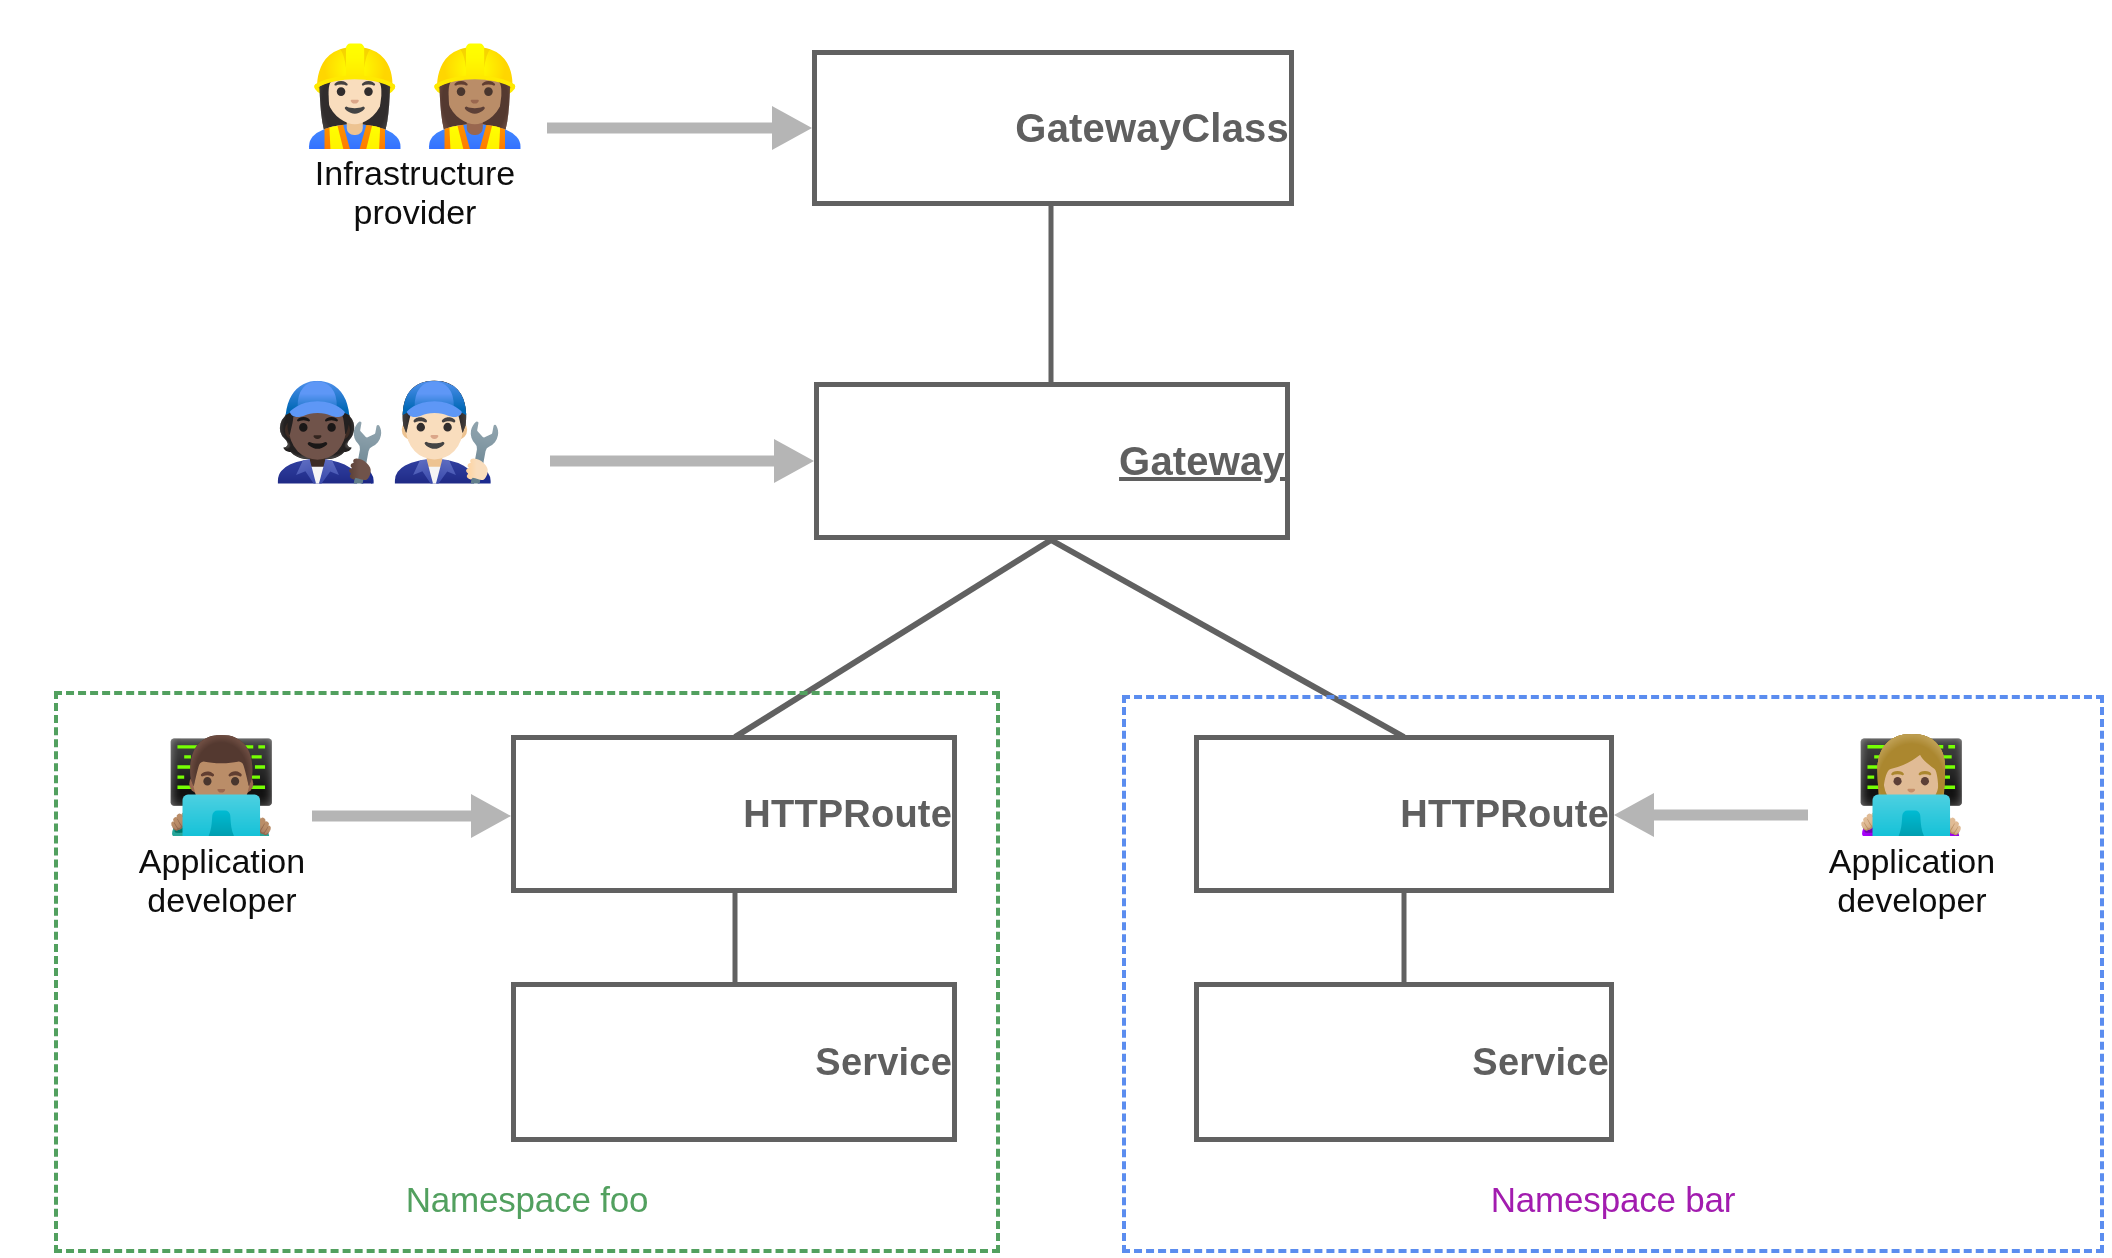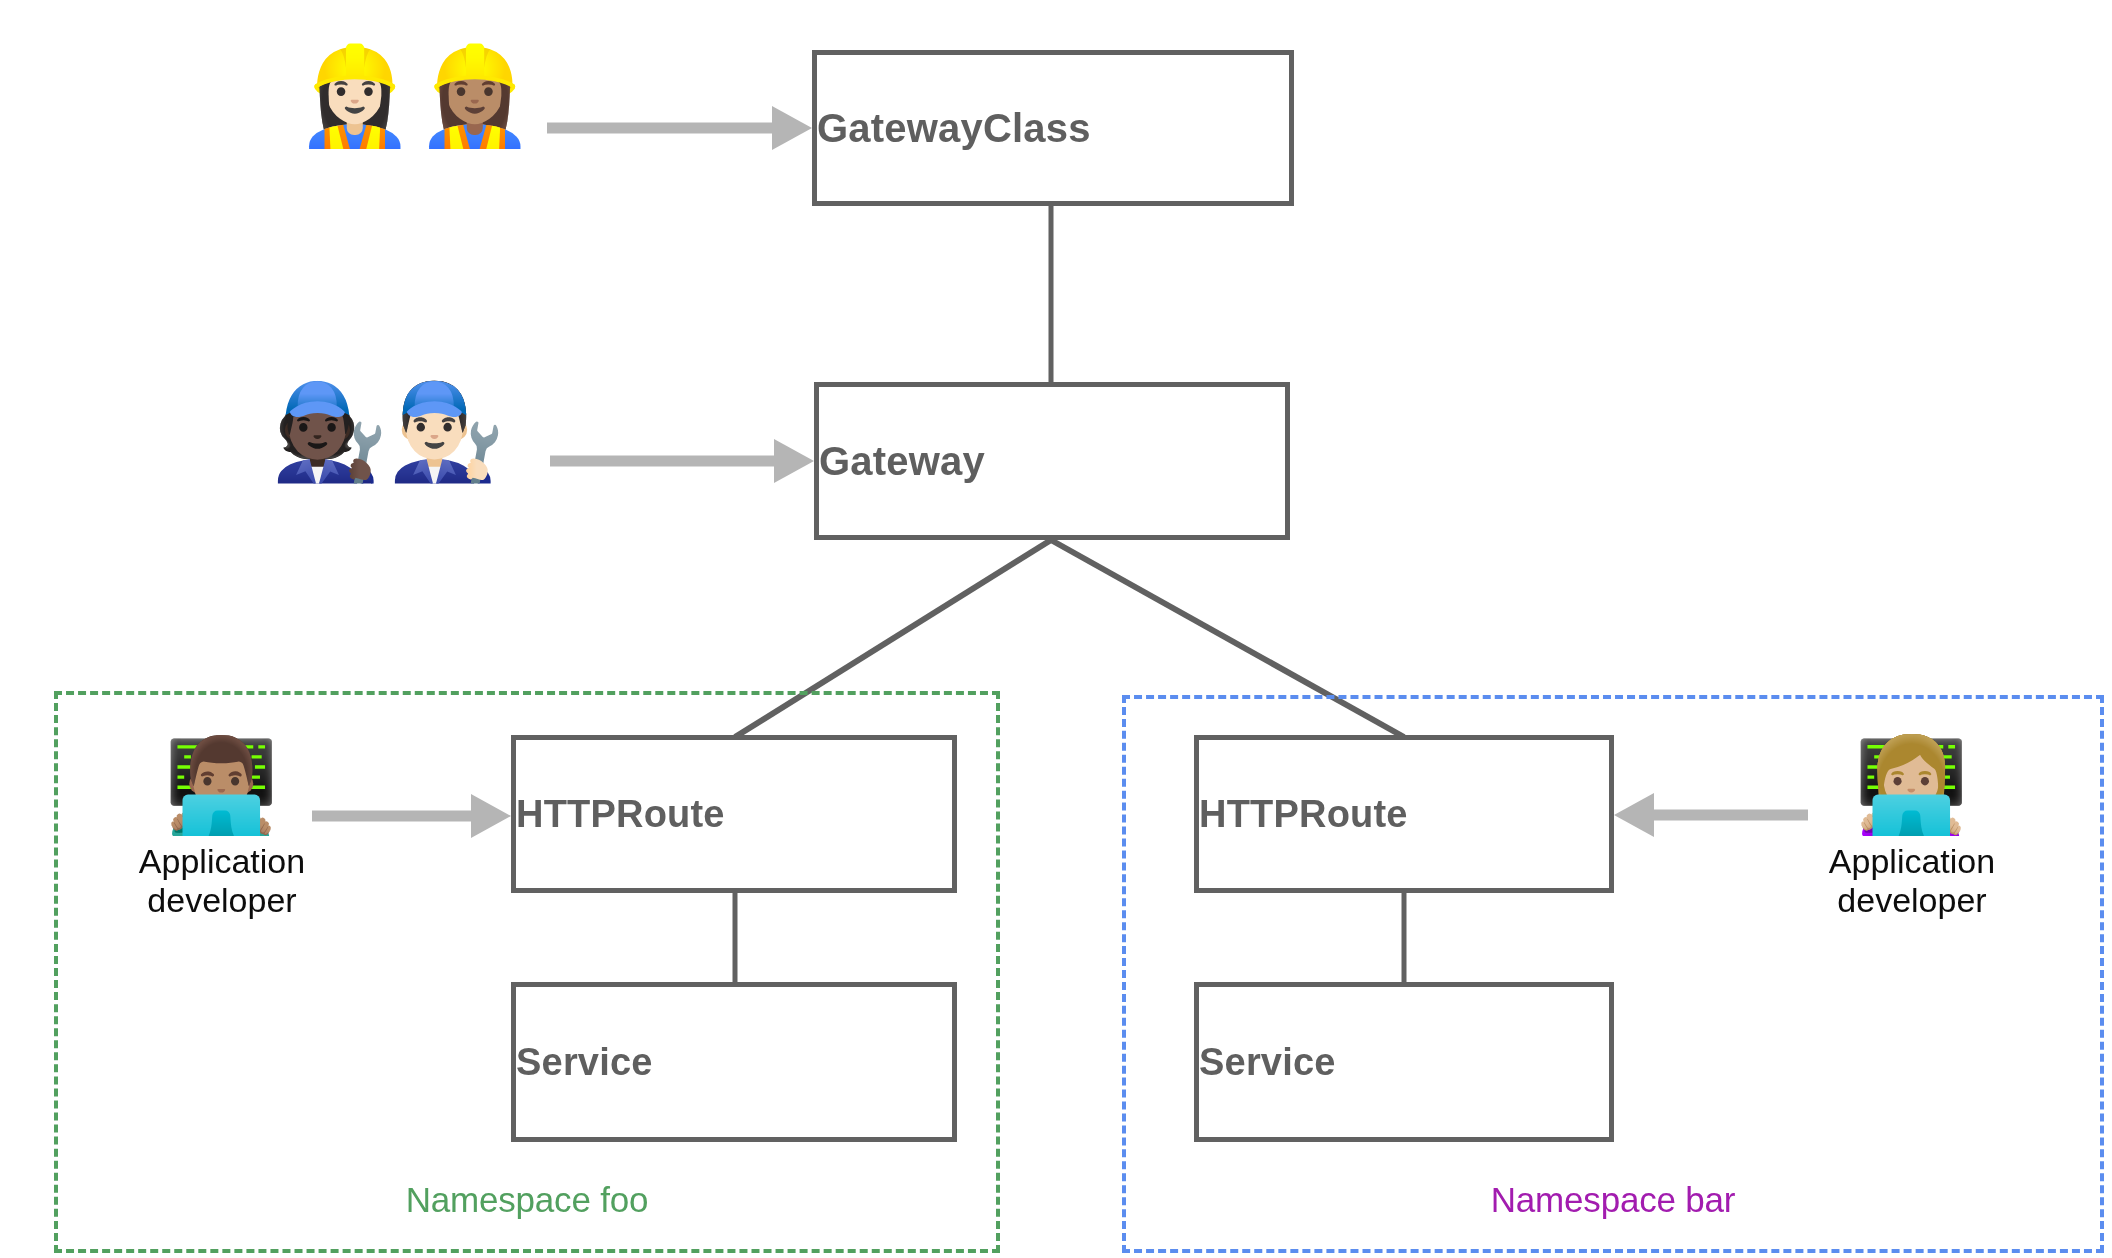--- a/index.html
+++ b/index.html
@@ -90,21 +90,21 @@
   }
 
   
   .node {
     position: absolute;
     box-sizing: border-box;
     border: 5px solid #616161;
     background: #ffffff;
     display: flex;
     align-items: center;
-    justify-content: flex-start;
+    justify-content: flex-end;
     color: #5f5f5f;
     font-weight: bold;
     letter-spacing: 0.2px;
     white-space: nowrap;
   }
   .node-label {
     display: block;
   }
 
   #node-gatewayclass {
@@ -113,20 +113,21 @@
     width: 482px;
     height: 156px;
     font-size: 40px;
   }
   #node-gateway {
     left: 814px;
     top: 382px;
     width: 476px;
     height: 158px;
     font-size: 40px;
+    text-decoration: underline;
   }
   #node-httproute-foo {
     left: 511px;
     top: 735px;
     width: 446px;
     height: 158px;
     font-size: 38px;
   }
   #node-service-foo {
     left: 511px;
@@ -265,20 +266,22 @@
   <div class="node" id="node-httproute-bar">
     <span class="node-label">HTTPRoute</span>
   </div>
 
   <div class="node" id="node-service-bar">
     <span class="node-label">Service</span>
   </div>
 
   <div class="persona" id="persona-infra">
     <span class="persona-emoji">👷🏻‍♀️👷🏽‍♀️</span>
+    <span class="persona-caption">Infrastructure
+provider</span>
   </div>
 
   <div class="persona" id="persona-cluster">
     <span class="persona-emoji">🧑🏿‍🔧👨🏻‍🔧</span>
   </div>
 
   <div class="persona" id="persona-dev-foo">
     <span class="persona-emoji">👨🏽‍💻</span>
     <span class="persona-caption">Application
 developer</span>

